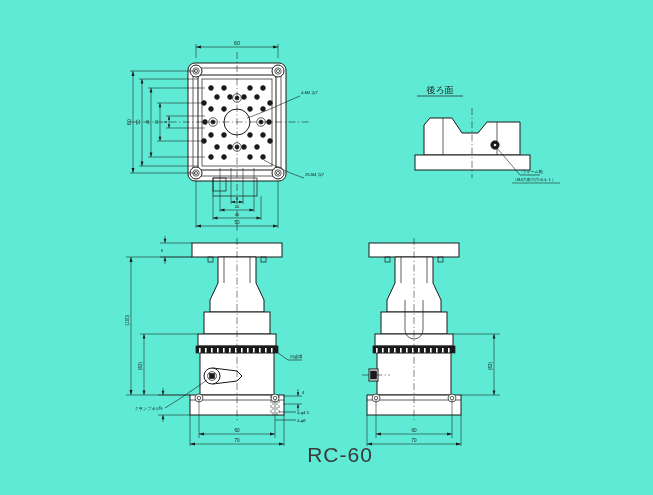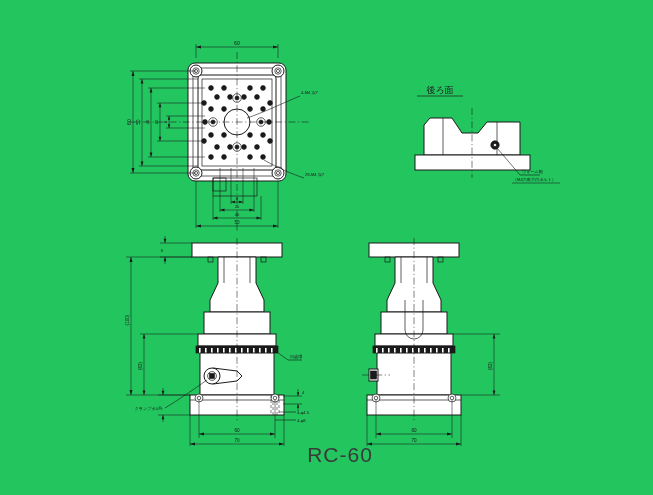--- a/index.html
+++ b/index.html
@@ -1,18 +1,18 @@
 <!DOCTYPE html>
 <html><head>
 <meta charset="utf-8">
 <style>
   html,body{margin:0;padding:0;background:#ffffff;}
   body{width:653px;height:495px;overflow:hidden;
        font-family:"Liberation Sans","DejaVu Sans",sans-serif;color:#1a1a1a;}
-  #sheet{position:relative;width:653px;height:495px;background:#22c55e;}
+  #sheet{position:relative;width:653px;height:495px;background:#5eead4;}
   svg{display:block;}
   .ln{stroke:#1a1a1a;fill:none;}
   .thin{stroke-width:0.7;}
   .med{stroke-width:1.0;}
   .dim{stroke:#1a1a1a;stroke-width:0.55;fill:none;}
   .ctr{stroke:#1a1a1a;stroke-width:0.55;fill:none;
        stroke-dasharray:7 2.5 1.2 2.5;}
   .hid{stroke:#1a1a1a;stroke-width:0.55;fill:none;stroke-dasharray:3 2;}
   .fillw{fill:#ffffff;}
   .fillk{fill:#1a1a1a;}

